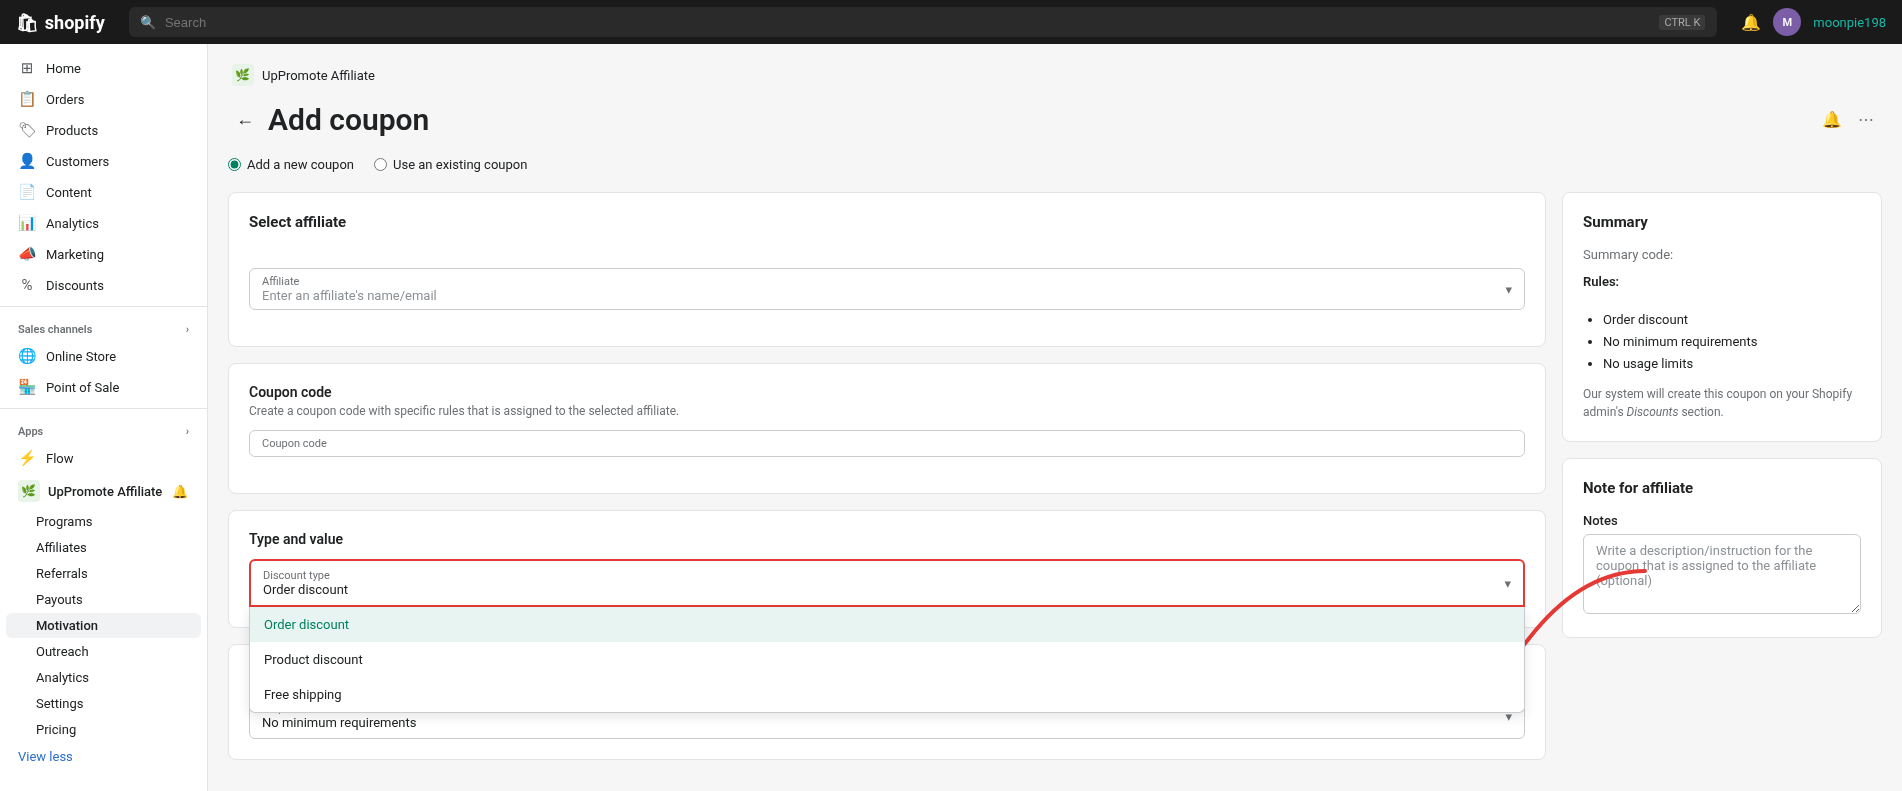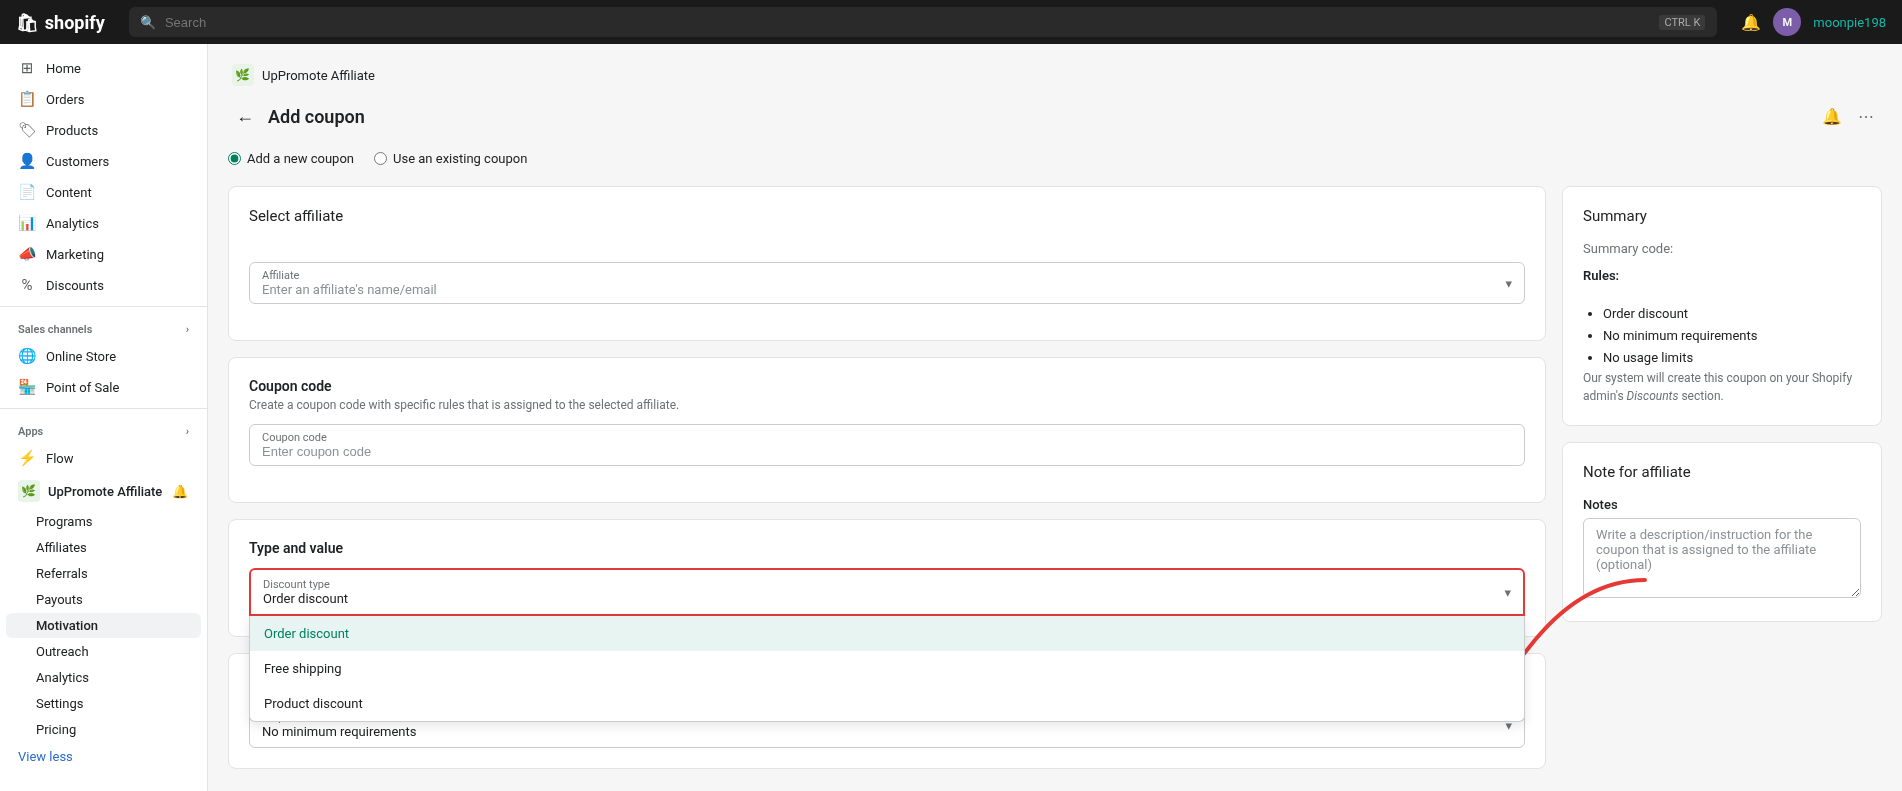--- a/index.html
+++ b/index.html
@@ -40,40 +40,40 @@
     .sidebar-app-bell { color: #6d7175; font-size: 13px; }
 
     
     .main-content { flex: 1; overflow-y: auto; background: #f6f6f7; padding: 20px; }
 
     
     .page-header { display: flex; align-items: center; justify-content: space-between; margin-bottom: 20px; padding: 0 4px; }
     .page-header-left { display: flex; align-items: center; gap: 10px; }
     .page-header-right { display: flex; align-items: center; gap: 8px; }
     .back-btn { background: none; border: none; cursor: pointer; font-size: 18px; color: #202223; padding: 4px; }
-    .page-title { font-size: 18px; font-weight: 600; color: #202223; }
+    .page-title { font-size: 30px; font-weight: 600; color: #202223; }
     .header-icon-btn { background: none; border: none; cursor: pointer; color: #6d7175; font-size: 16px; padding: 4px; }
 
     
     .app-breadcrumb { display: flex; align-items: center; gap: 8px; margin-bottom: 16px; padding: 0 4px; }
     .app-breadcrumb-icon { width: 22px; height: 22px; background: #e8f4e8; border-radius: 4px; display: flex; align-items: center; justify-content: center; font-size: 12px; }
     .app-breadcrumb-text { font-size: 13px; color: #202223; }
 
     
     .radio-group { display: flex; align-items: center; gap: 20px; margin-bottom: 20px; }
     .radio-item { display: flex; align-items: center; gap: 6px; cursor: pointer; }
     .radio-item input[type=radio] { accent-color: #008060; }
     .radio-label { font-size: 13px; color: #202223; }
 
     
     .content-grid { display: grid; grid-template-columns: 1fr 320px; gap: 16px; align-items: start; }
 
     
     .card { background: #fff; border-radius: 8px; border: 1px solid #e1e3e5; padding: 20px; margin-bottom: 16px; }
-    .card-title { font-size: 15px; font-weight: 400; margin-bottom: 16px; }
+    .card-title { font-size: 15px; font-weight: 700; margin-bottom: 16px; }
     .form-group { margin-bottom: 16px; }
     .form-select-wrapper { position: relative; }
     .form-input, .form-select {
       width: 100%; border: 1px solid #c9cccf; border-radius: 6px; padding: 8px 32px 8px 12px; font-size: 13px; color: #202223; background: #fff; appearance: none; outline: none;
     }
     .form-input::placeholder { color: #8c9196; }
     .section-title { font-size: 14px; font-weight: 600; margin-bottom: 4px; }
     .section-desc { font-size: 12px; color: #6d7175; margin-bottom: 12px; }
     .dropdown-label { font-size: 11px; color: #6d7175; }
     .dropdown-value { font-size: 13px; color: #202223; }
@@ -83,21 +83,21 @@
     .dropdown-menu-item {
       padding: 10px 14px; font-size: 13px; cursor: pointer; color: #202223;
     }
     .dropdown-menu-item.selected { background: #e8f4f1; color: #008060; }
 
     
     .summary-label { font-size: 13px; color: #6d7175; margin-bottom: 2px; }
     .summary-value { font-size: 13px; color: #202223; font-weight: 500; }
     .rules-title { font-size: 13px; font-weight: 600; margin: 10px 0 20px; }
     .rules-list { list-style: disc; padding-left: 20px; font-size: 13px; color: #202223; line-height: 1.7; }
-    .summary-note { font-size: 12px; color: #6d7175; line-height: 1.5; }
+    .summary-note { font-size: 12px; color: #6d7175; margin-top: 10px; line-height: 1.5; }
     .summary-note em { font-style: italic; }
 
     
     .note-textarea {
       width: 100%; border: 1px solid #c9cccf; border-radius: 6px; padding: 8px 12px; font-size: 13px; color: #202223; resize: vertical; min-height: 80px; outline: none; font-family: inherit;
     }
     .note-textarea::placeholder { color: #8c9196; }
     .note-label { font-size: 13px; font-weight: 500; margin-bottom: 6px; display: block; }
 
     
@@ -276,40 +276,39 @@
             </div>
           </div>
         </div>
 
         <div class="card">
           <div class="section-title">Coupon code</div>
           <div class="section-desc">Create a coupon code with specific rules that is assigned to the selected affiliate.</div>
           <div class="form-group">
             <div style="position:relative; border:1px solid #c9cccf; border-radius:6px; padding:6px 12px; background:#fff;">
               <div class="dropdown-label">Coupon code</div>
-              <input type="text" class="form-input" style="border: none; padding: 0px; background: transparent;" placeholder="Enter coupon code">
             </div>
           </div>
         </div>
 
         <div class="card type-value-section" style="position:relative; overflow:visible;">
           <div class="section-title">Type and value</div>
 
           <div style="margin-top: 12px; position: relative;">
 
             <div style="position:relative; border:2px solid #e53935; border-radius:6px 6px 0 0; padding:8px 32px 8px 12px; background:#fff; cursor:pointer;">
               <div class="dropdown-label">Discount type</div>
               <div class="dropdown-value">Order discount</div>
               <span style="position:absolute; right:12px; top:50%; transform:translateY(-50%); color:#6d7175;">▾</span>
             </div>
 
             <div class="dropdown-menu">
               <div class="dropdown-menu-item selected">Order discount</div>
+              <div class="dropdown-menu-item">Product discount</div>
               <div class="dropdown-menu-item">Free shipping</div>
-              <div class="dropdown-menu-item">Product discount</div>
             </div>
           </div>
 
           <svg style="position:absolute; right:-120px; top:40px; width:160px; height:120px; pointer-events:none;" viewBox="0 0 160 120">
             <path d="M 140 20 Q 80 20 30 80 L 10 105" stroke="#e53935" stroke-width="4" fill="none" stroke-linecap="round"></path>
             <polygon points="0,110 15,100 20,118" fill="#e53935"></polygon>
           </svg>
         </div>
 
         <div class="card min-purchase-section">

